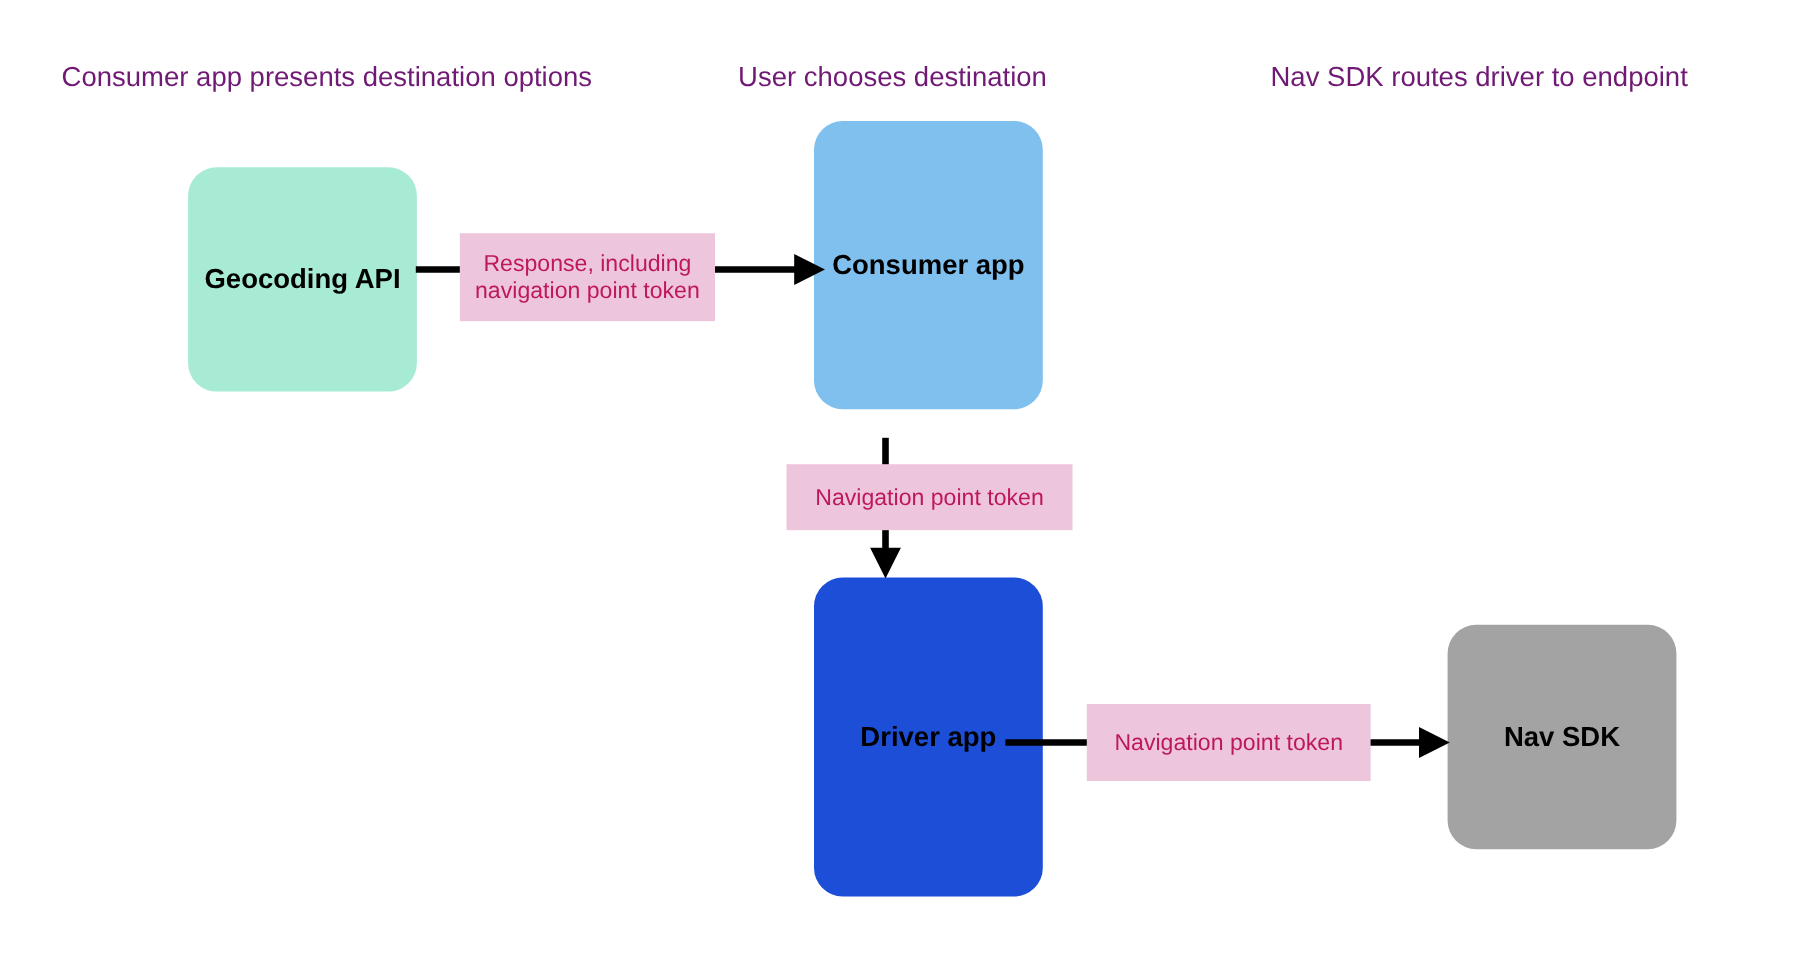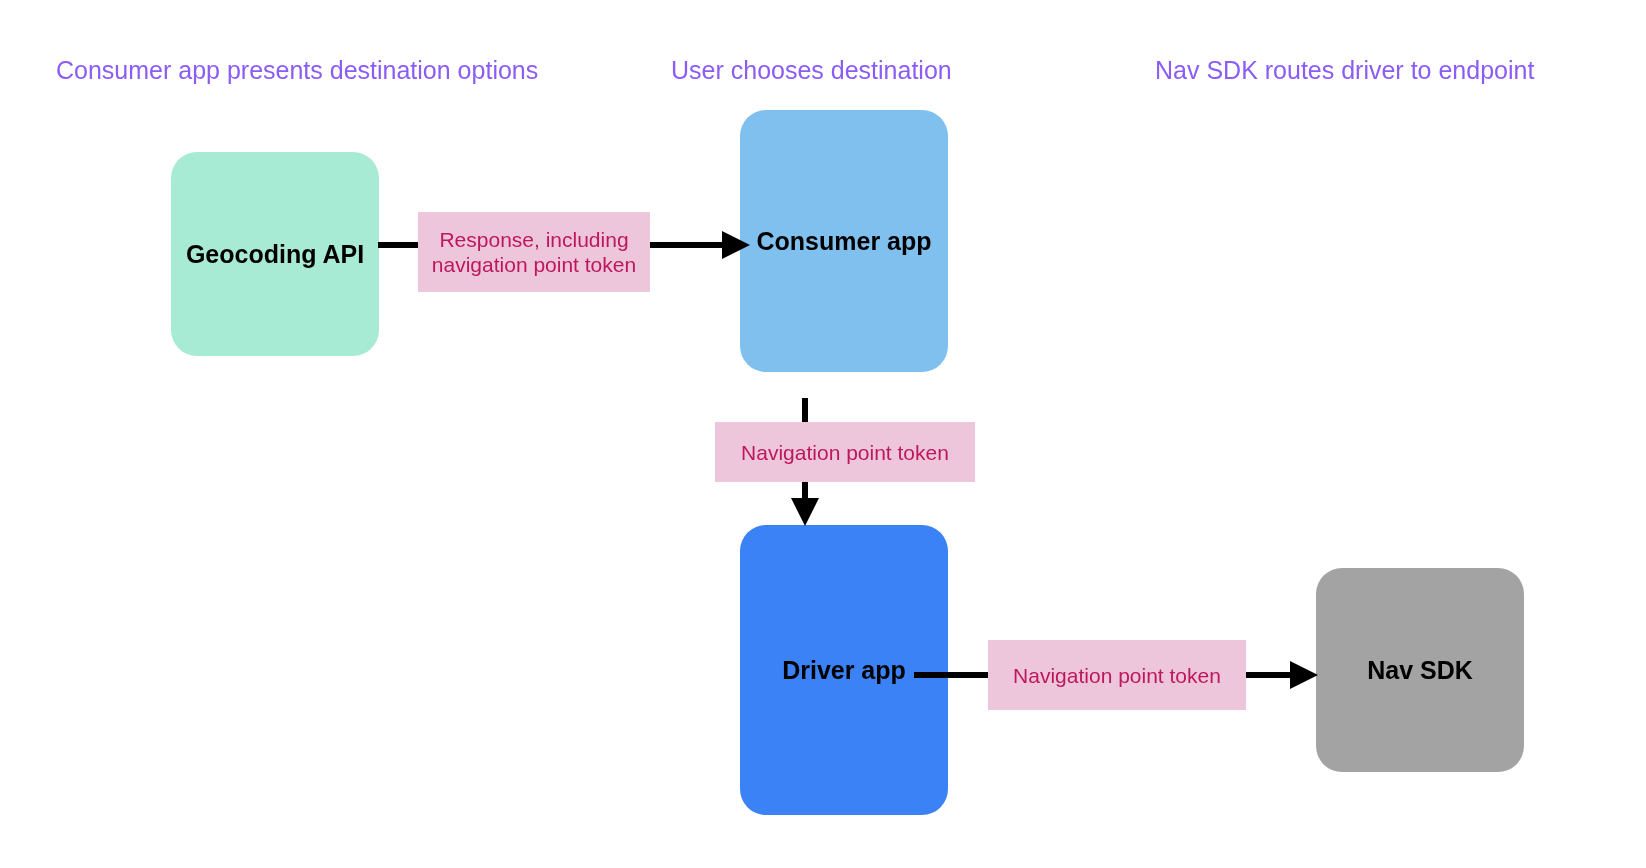--- a/index.html
+++ b/index.html
@@ -18,21 +18,21 @@
     height: 868px;
     background: #ffffff;
     overflow: hidden;
   }
 
   
   .col-header {
     position: absolute;
     font-size: 25px;
     line-height: 30px;
-    color: #8b5cf6;
+    color: #701a75;
     font-weight: 400;
     white-space: nowrap;
   }
 
   
   .node {
     position: absolute;
     border-radius: 26px;
     display: flex;
     align-items: center;
@@ -108,21 +108,21 @@
   </div>
 
   <div class="node" style="left:171px; top:152px; width:208px; height:204px; background:#a7ebd5;align-items:center;">
     <span class="node-label">Geocoding API</span>
   </div>
 
   <div class="node" style="left:740px; top:110px; width:208px; height:262px; background:#7fc0ef;">
     <span class="node-label">Consumer app</span>
   </div>
 
-  <div class="node" style="left:740px; top:525px; width:208px; height:290px; background:#3b82f6;">
+  <div class="node" style="left:740px; top:525px; width:208px; height:290px; background:#1d4ed8;">
     <span class="node-label">Driver app</span>
   </div>
 
   <div class="node" style="left:1316px; top:568px; width:208px; height:204px; background:#a3a3a3;">
     <span class="node-label">Nav SDK</span>
   </div>
 
   <div class="edge-label" style="left:418px; top:212px; width:232px; height:80px; background:#eec6dc;">
     <span class="edge-label-text">Response, including navigation point token</span>
   </div>

